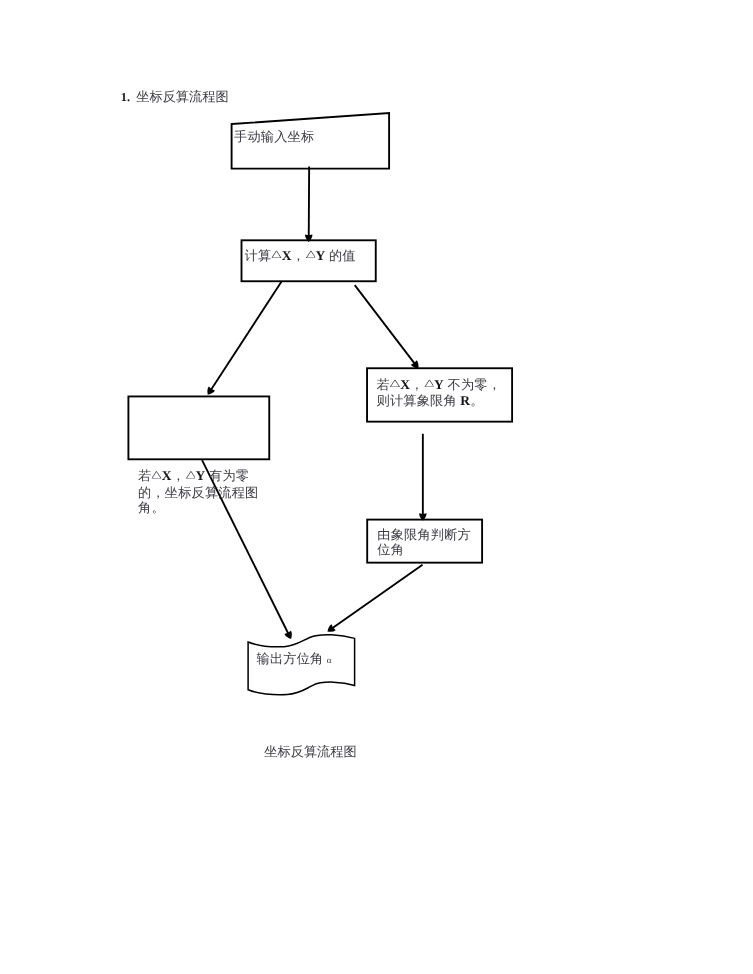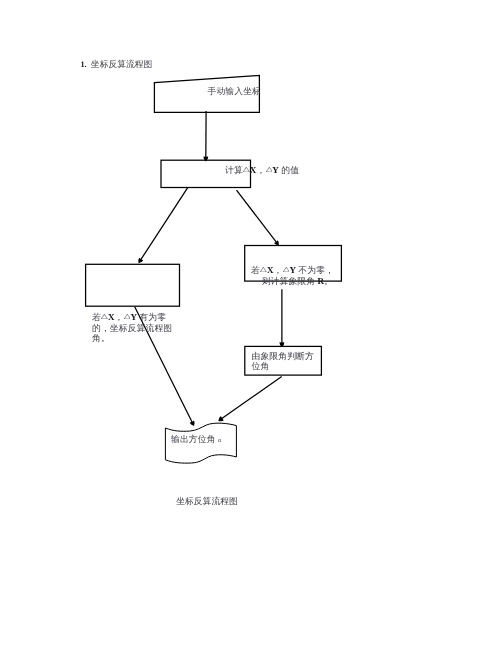--- a/index.html
+++ b/index.html
@@ -16,24 +16,24 @@
   svg.flow .edge { fill:none; stroke:#000; stroke-width:1.25; }
   svg.flow .edge.thin { stroke-width:1; }
   svg.flow .fill { fill:#000; stroke:none; }
   .nodetext { position:absolute; font-size:8.8px; color:#3a3a44; line-height:10.7px; white-space:nowrap; letter-spacing:0.12px;
               will-change:opacity; opacity:.999; }
   .nodetext .ln { display:block; }
   .nodetext .lat { font-family:"Liberation Serif", serif; font-weight:700; font-size:9px; color:#16161c; }
   .nodetext .tri { display:inline-block; width:6.6px; height:5.2px; margin:0 .2px .55px .2px;
                    position:relative; vertical-align:baseline; overflow:visible; font-size:0; }
   .nodetext .tri svg { position:absolute; left:0; bottom:0; width:6.6px; height:5.2px; }
-  #t-input   { left:156px;   top:85.7px;  width:105px; text-align:right; }
-  #t-compute { left:186px; top:164.6px; width:84px;padding-left:39px; }
+  #t-input   { left:156px;   top:85.7px;  width:105px; text-align:left; }
+  #t-compute { left:163px; top:164.6px; width:84px; }
   #t-zero    { left:92px;  top:266.8px; width:83px;margin-top:45px; }
-  #t-nonzero { left:251px;   top:265px; width:82px;text-align:right; }
+  #t-nonzero { left:251px;   top:251px; width:82px; }
   #t-quad    { left:251.5px; top:350.5px; width:64px;font-family:Liberation Serif, serif; }
   #t-output  { left:171px;   top:434px;   width:64px; }
   #t-output .greek { font-size:6px; }
 </style>
 </head>
 <body>
 
 <div id="page">
   <div id="heading"><span class="hnum">1.</span><span class="htitle">坐标反算流程图</span></div>
   <svg class="flow" viewBox="0 0 502 649">

